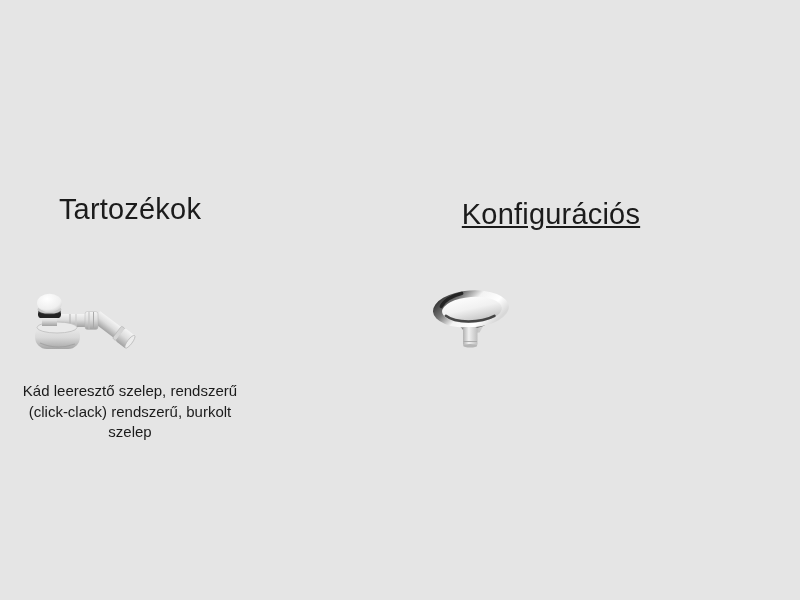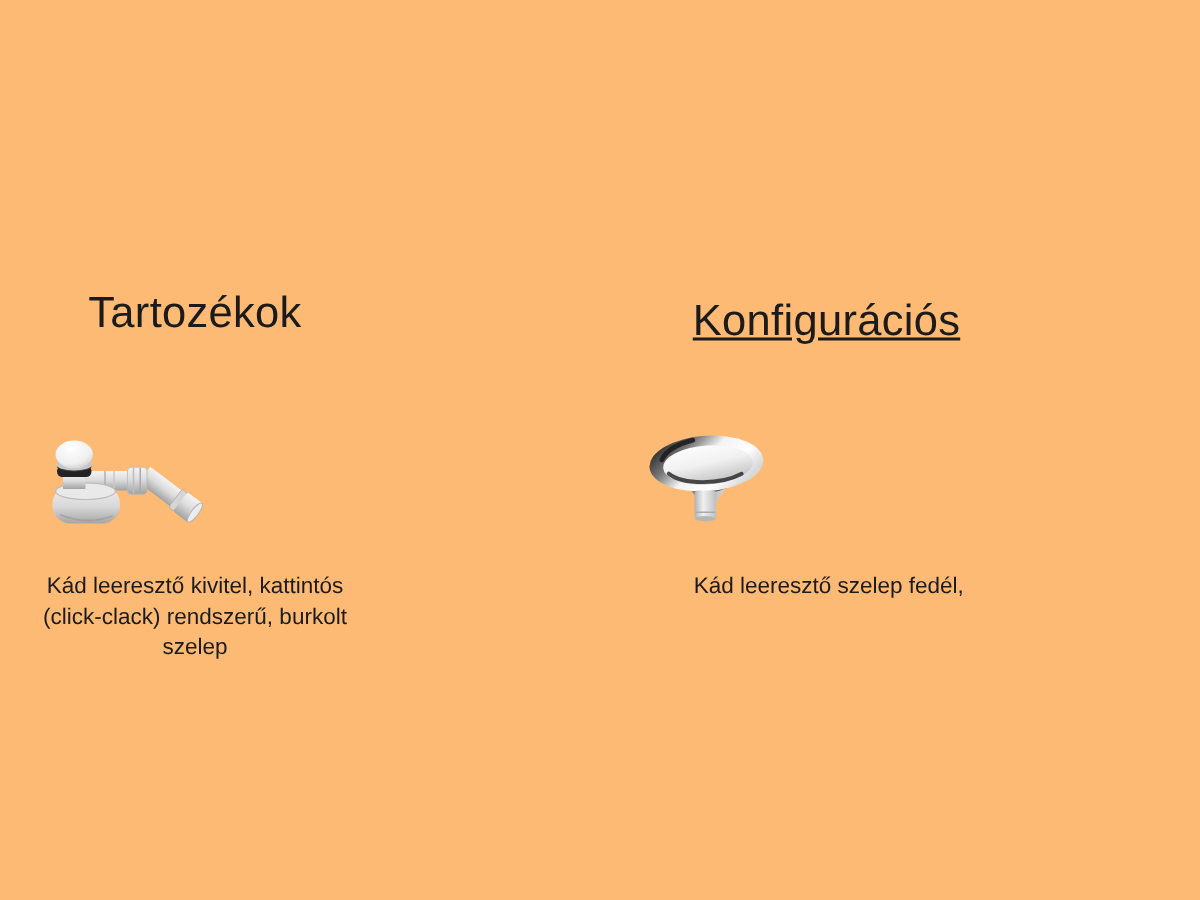--- a/index.html
+++ b/index.html
@@ -11,21 +11,21 @@
     height: 600px;
     background: #ffffff;
     font-family: "Liberation Sans", sans-serif;
     color: #1b1b1b;
     overflow: hidden;
   }
   .slide {
     position: relative;
     width: 800px;
     height: 600px;
-    background: #fdba74;
+    background: #e5e5e5;
   }
   .heading {
     position: absolute;
     text-align: center;
     font-size: 29px;
     line-height: 36px;
     font-weight: 400;
     color: #1b1b1b;
     letter-spacing: 0.2px;
   }
@@ -99,21 +99,21 @@
 
       <rect x="5" y="17.5" width="23" height="7.5" rx="3.6" fill="#232323"></rect>
       <ellipse cx="16.5" cy="18" rx="11.5" ry="3.4" fill="#404040"></ellipse>
 
       <ellipse cx="16.5" cy="16.6" rx="12" ry="4" fill="#c9c9c9"></ellipse>
       <ellipse cx="16.5" cy="10" rx="12.5" ry="9.3" fill="url(#gdome)"></ellipse>
     </svg>
   </div>
 
   <div class="caption" id="accessories-caption">
-    <span class="line">Kád leeresztő kivitel, kattintós</span>
+    <span class="line">Kád leeresztő szelep, rendszerű</span>
     <span class="line">(click-clack) rendszerű, burkolt</span>
     <span class="line">szelep</span>
   </div>
 
   <div class="heading" id="configuration-title">
     <span class="line">Konfigurációs</span>
   </div>
 
   <div class="product-image" id="drain-cover-image">
     <svg width="85" height="62" viewBox="0 0 85 62" xmlns="http://www.w3.org/2000/svg" aria-hidden="true">
@@ -157,16 +157,15 @@
         <path d="M11.5,15.5 A36,17 0 0 1 33,3.8" fill="none" stroke="#1d1d1d" stroke-width="3.2" stroke-linecap="round" opacity="0.9"></path>
       </g>
 
       <rect x="33" y="38" width="14.5" height="19" rx="2.5" fill="url(#gstem)"></rect>
       <line x1="33.5" y1="52.5" x2="47" y2="52.5" stroke="#ababab" stroke-width="1"></line>
       <ellipse cx="40.2" cy="56.8" rx="7" ry="1.8" fill="#b6b6b6"></ellipse>
     </svg>
   </div>
 
   <div class="caption" id="configuration-caption">
-    <span class="line">Kád leeresztő szelep fedél,</span>
   </div>
 
 </div>
 
 </body></html>

